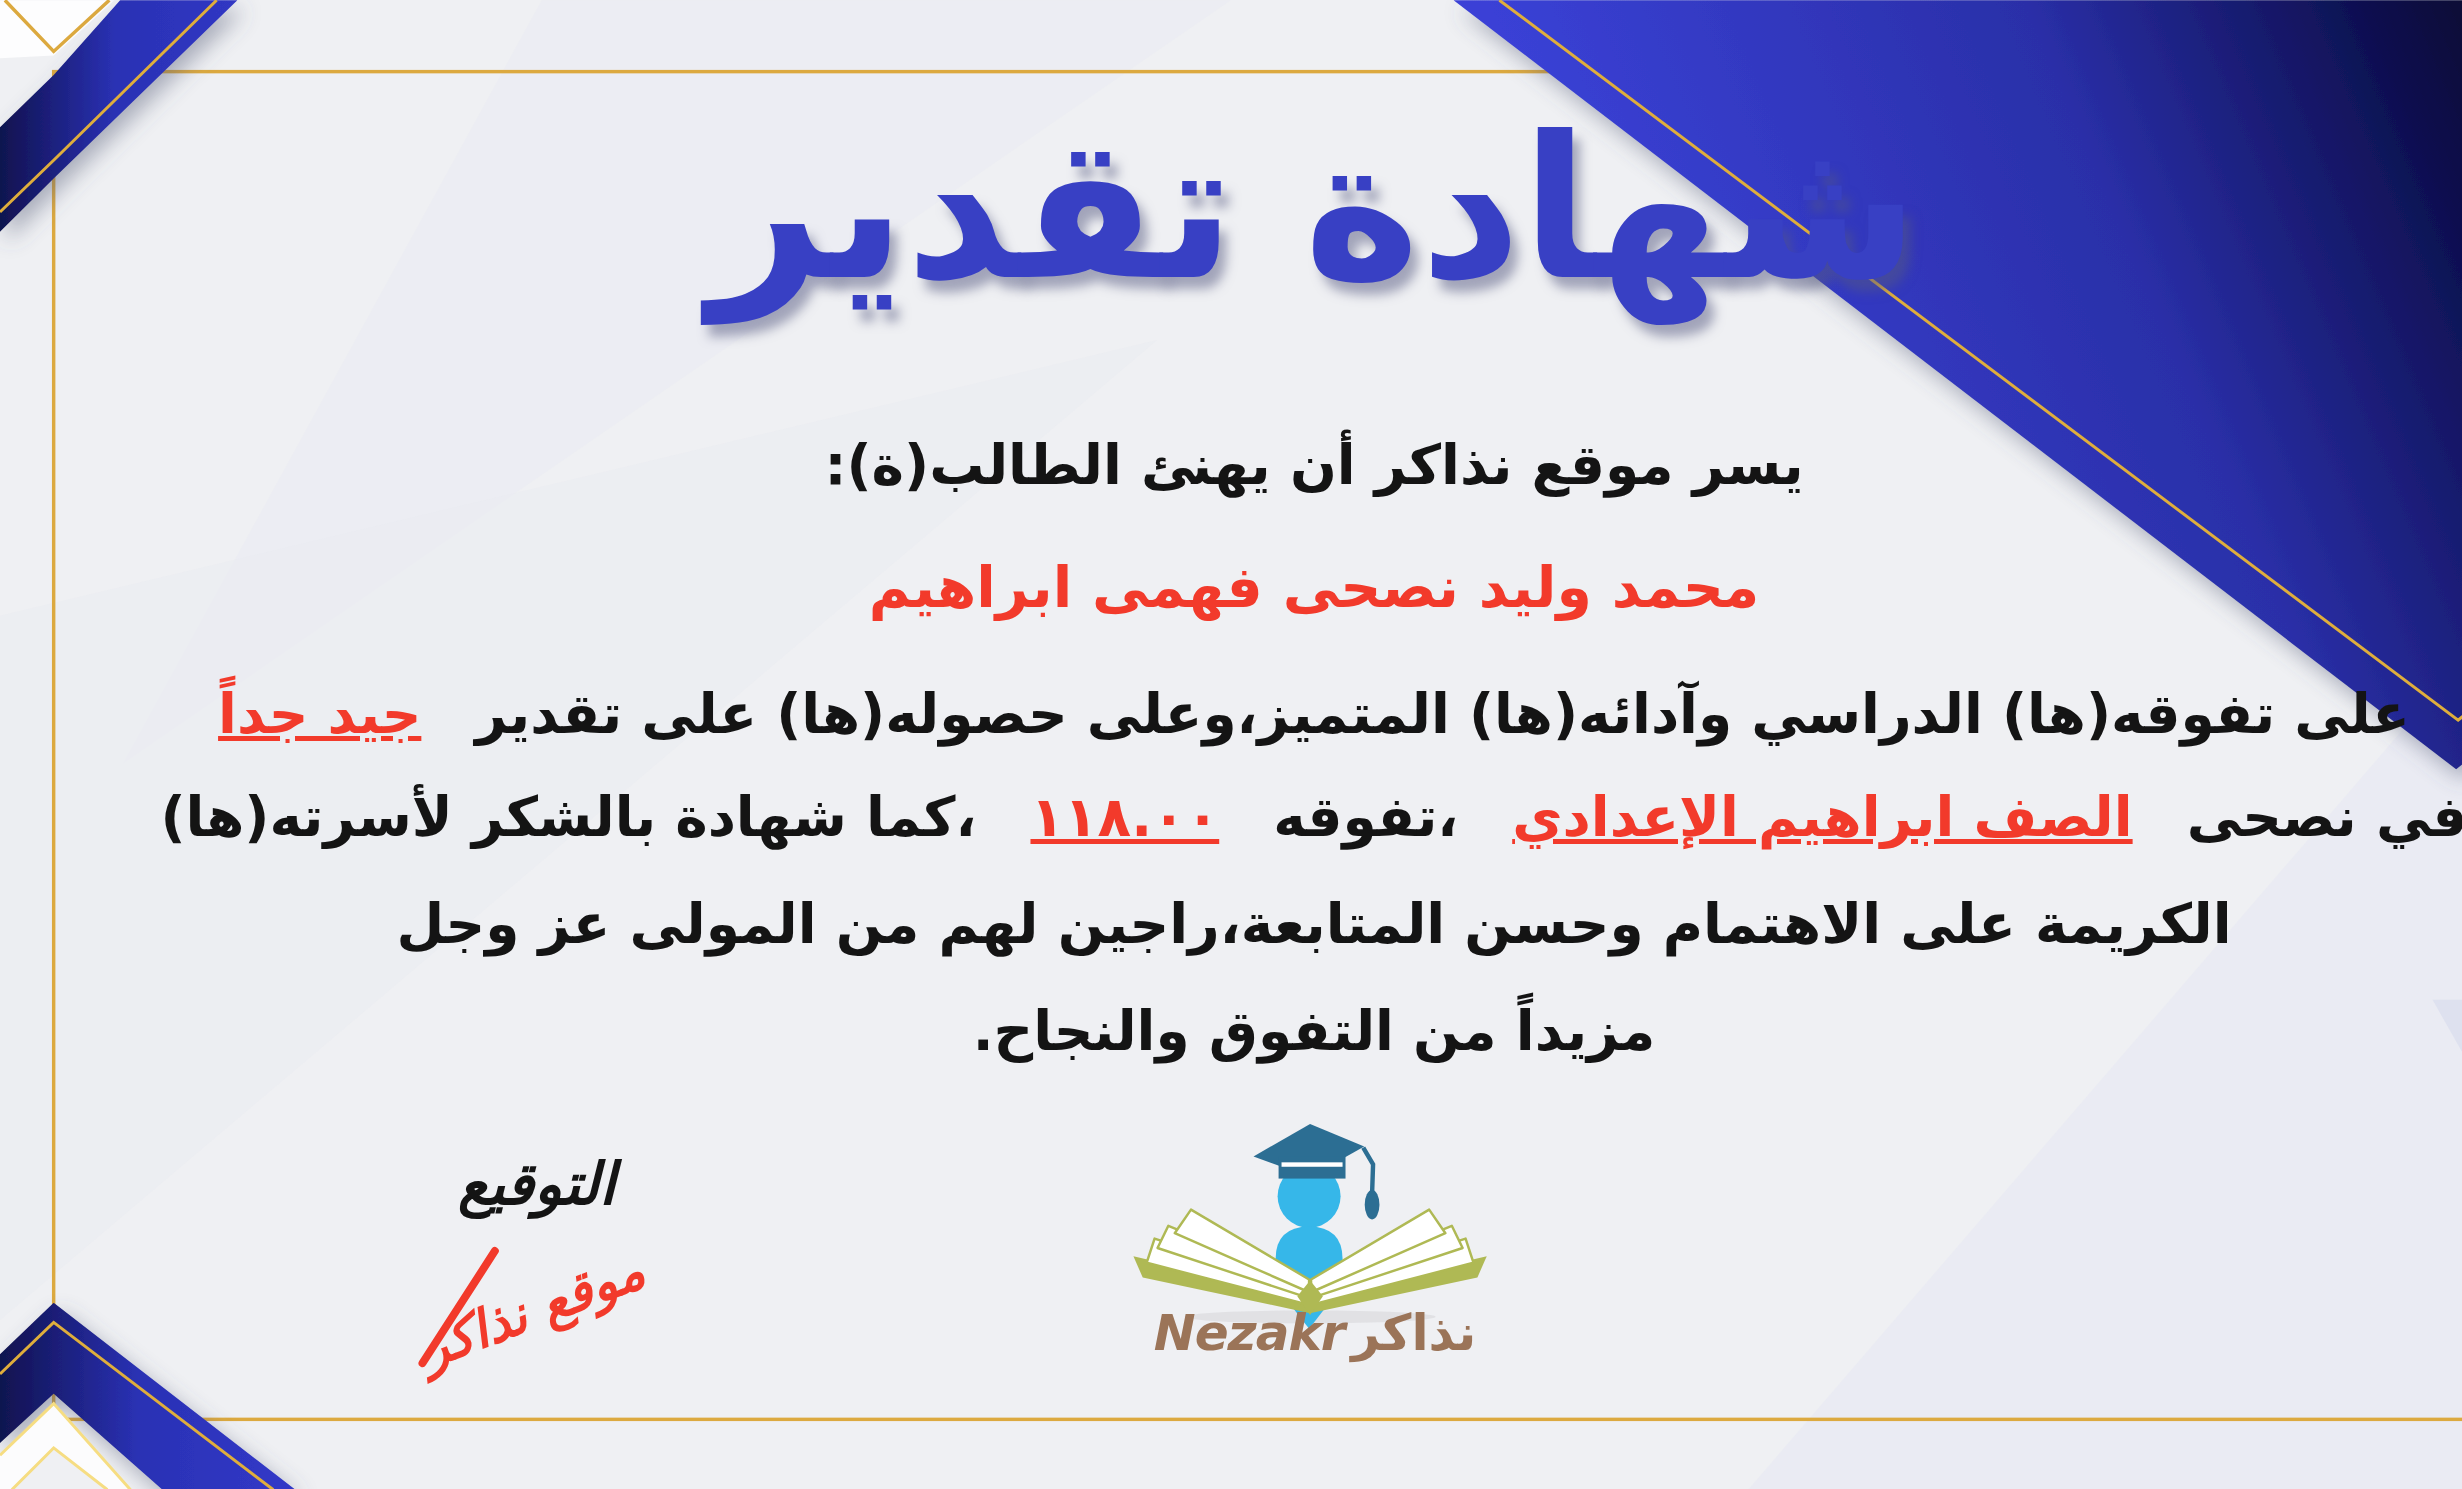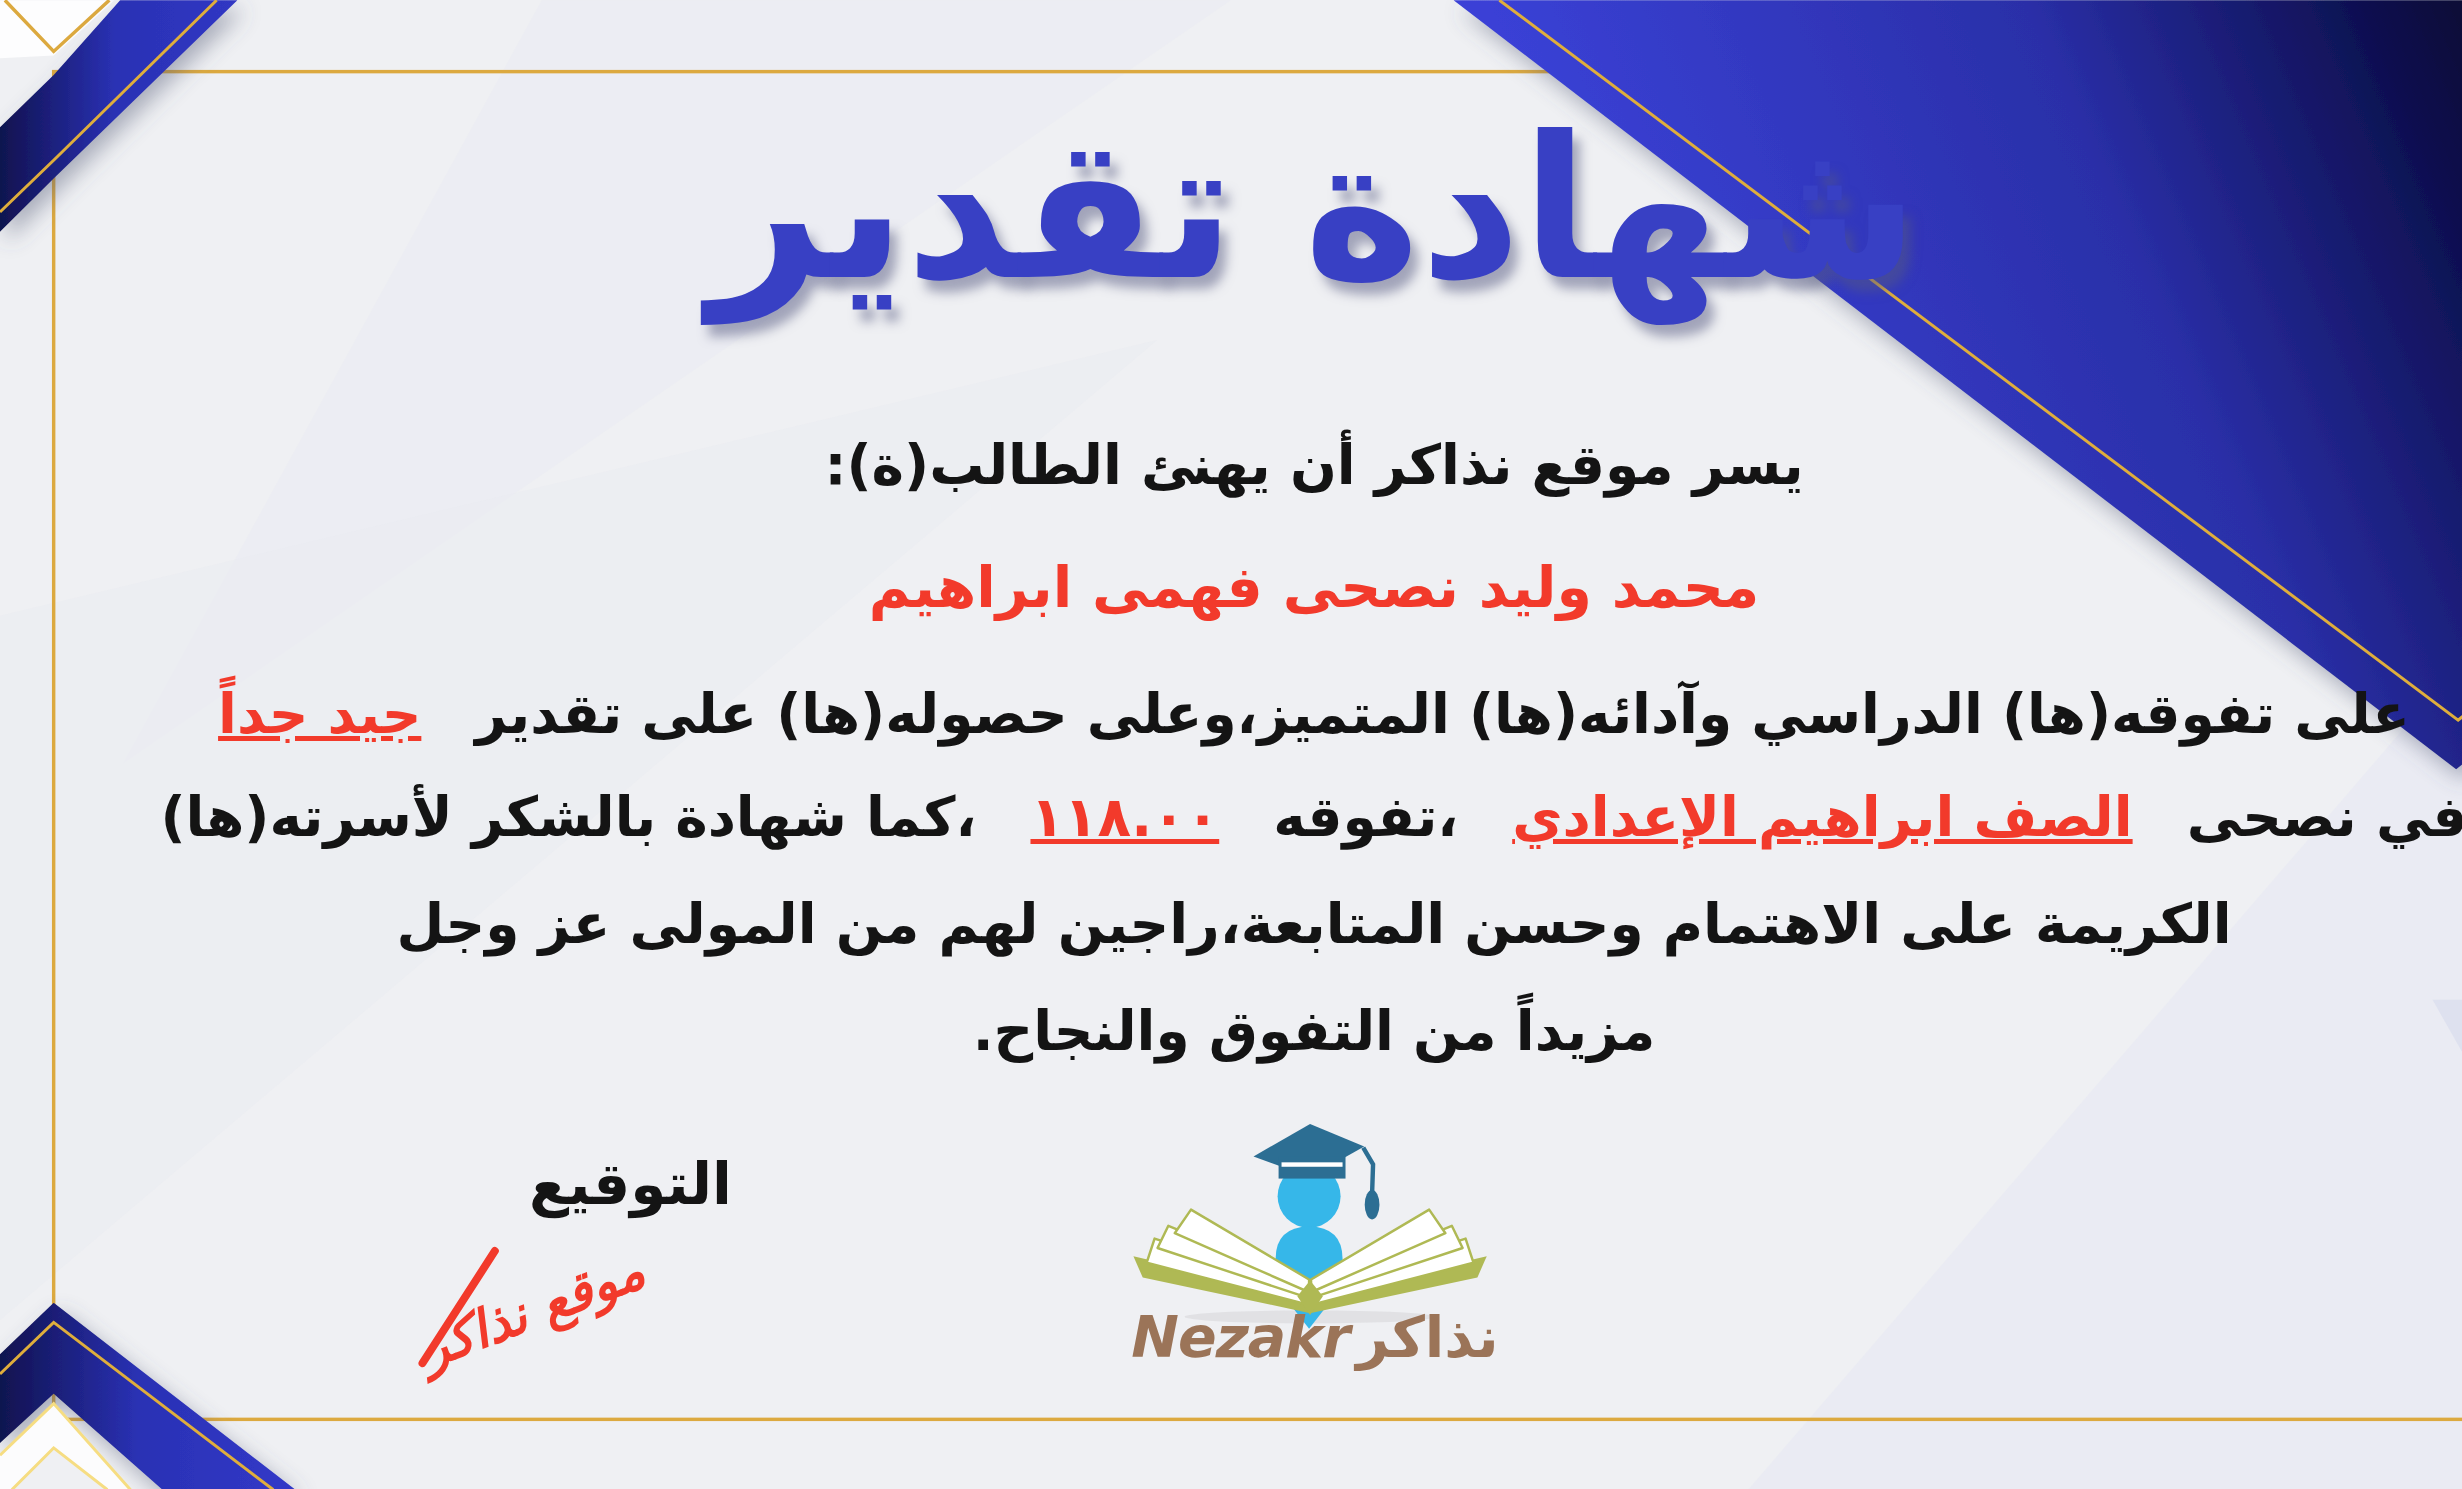--- a/index.html
+++ b/index.html
@@ -18,28 +18,28 @@
   .title{top:94px;font-size:197px;color:var(--title-blue);font-weight:bold;
     text-shadow:7.9px 11.8px 10.8px rgba(85,90,130,.5);letter-spacing:3px;}
   .intro{top:433px;font-size:55px;}
   .student{top:554px;font-size:57px;color:var(--highlight-red);}
   .l3{top:682px;font-size:55px;}
   .l4{top:785px;font-size:55px;}
   .l5{top:892px;font-size:55px;}
   .l6{top:999px;font-size:55px;}
   .red{color:var(--highlight-red);text-decoration:underline;}
   .gap{display:inline-block;width:54px;}
-  .sig-label{position:absolute;left:458px;top:1150px;width:345px;text-align:center;direction:rtl;
-    font-size:58px;font-weight:bold;color:var(--text-black);}
+  .sig-label{position:absolute;left:458px;top:1150px;width:345px;text-align:left;direction:rtl;
+    font-size:58px;font-weight:bold;color:var(--text-black);font-style:italic;}
   .sig-hand{position:absolute;left:394px;top:1280px;width:276px;text-align:center;direction:rtl;
     font-size:52px;font-weight:bold;font-style:italic;color:var(--highlight-red);
     transform:rotate(-21deg);transform-origin:center;}
   .logo{position:absolute;left:1128px;top:1115px;width:374px;height:261px;}
   .logo-word{position:absolute;left:1108px;top:1304px;width:414px;text-align:center;direction:ltr;
-    font-size:57px;font-weight:bold;color:var(--logo-text-brown);letter-spacing:-1px;}
+    font-size:50px;font-weight:bold;color:var(--logo-text-brown);letter-spacing:-1px;}
   .logo-word .latin{font-style:italic;}
   .logo-word .arab{font-style:normal;margin-left:6.9px;}
 </style>
 </head>
 <body>
 
 <div class="stage">
 
   <svg class="decor" viewBox="0 0 5337 3025">
     <defs>

